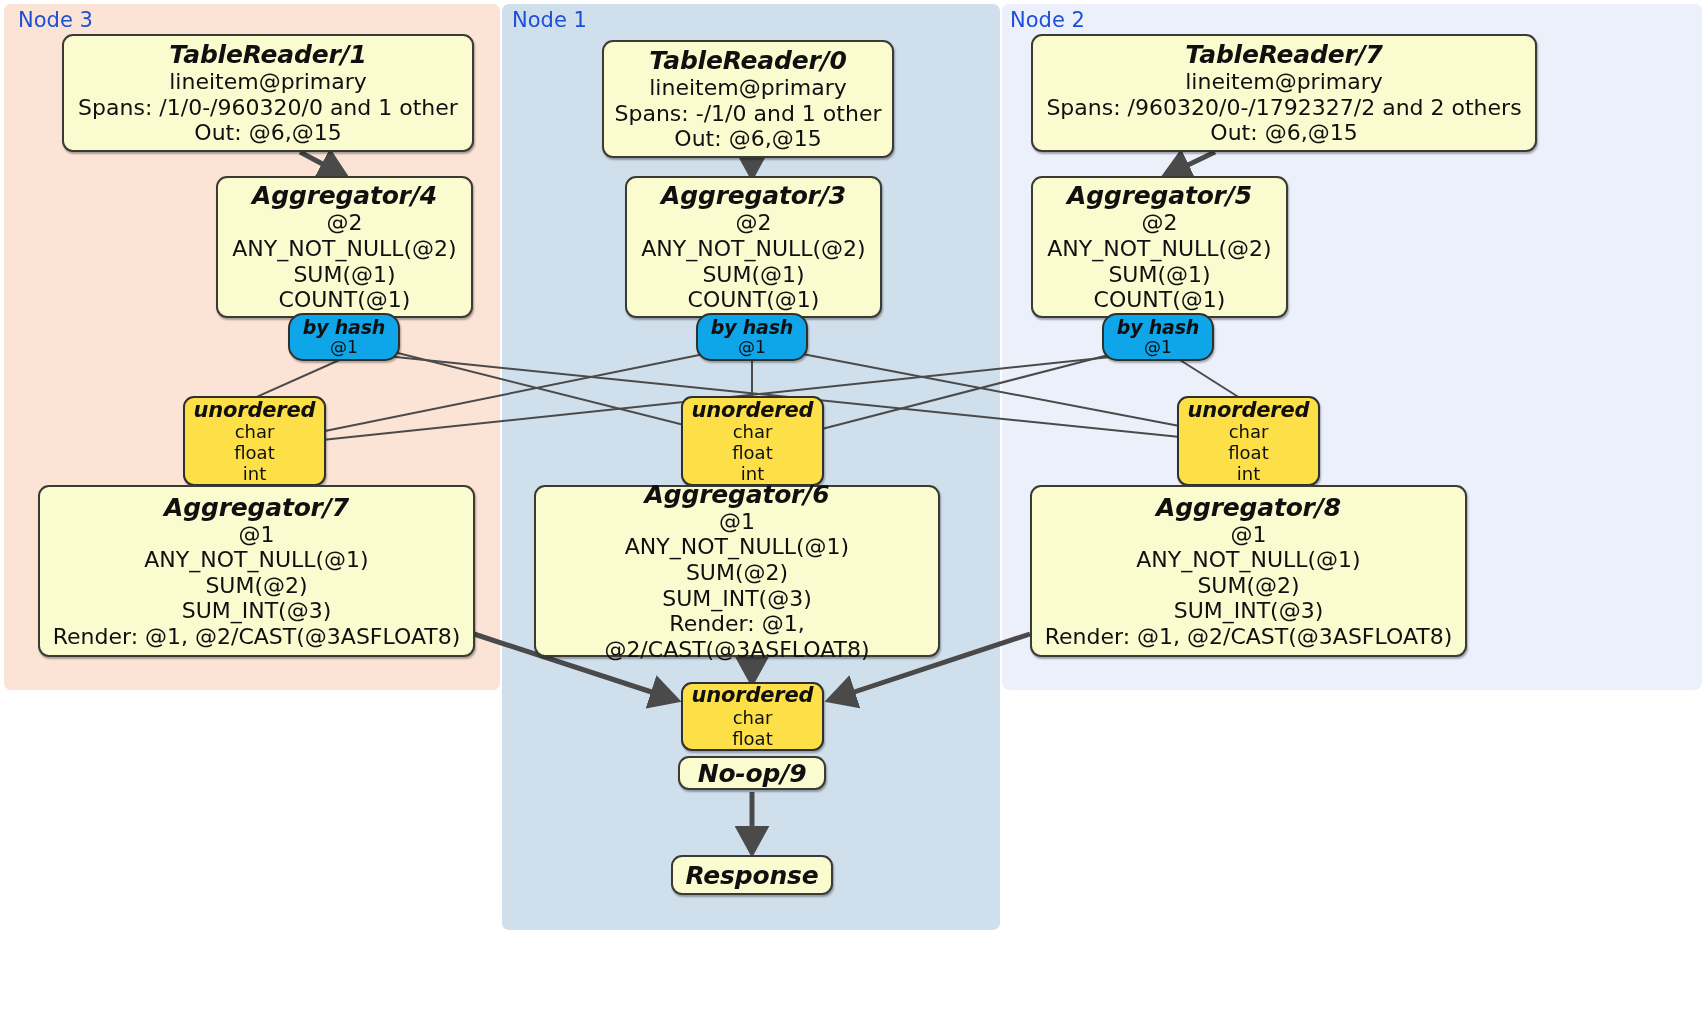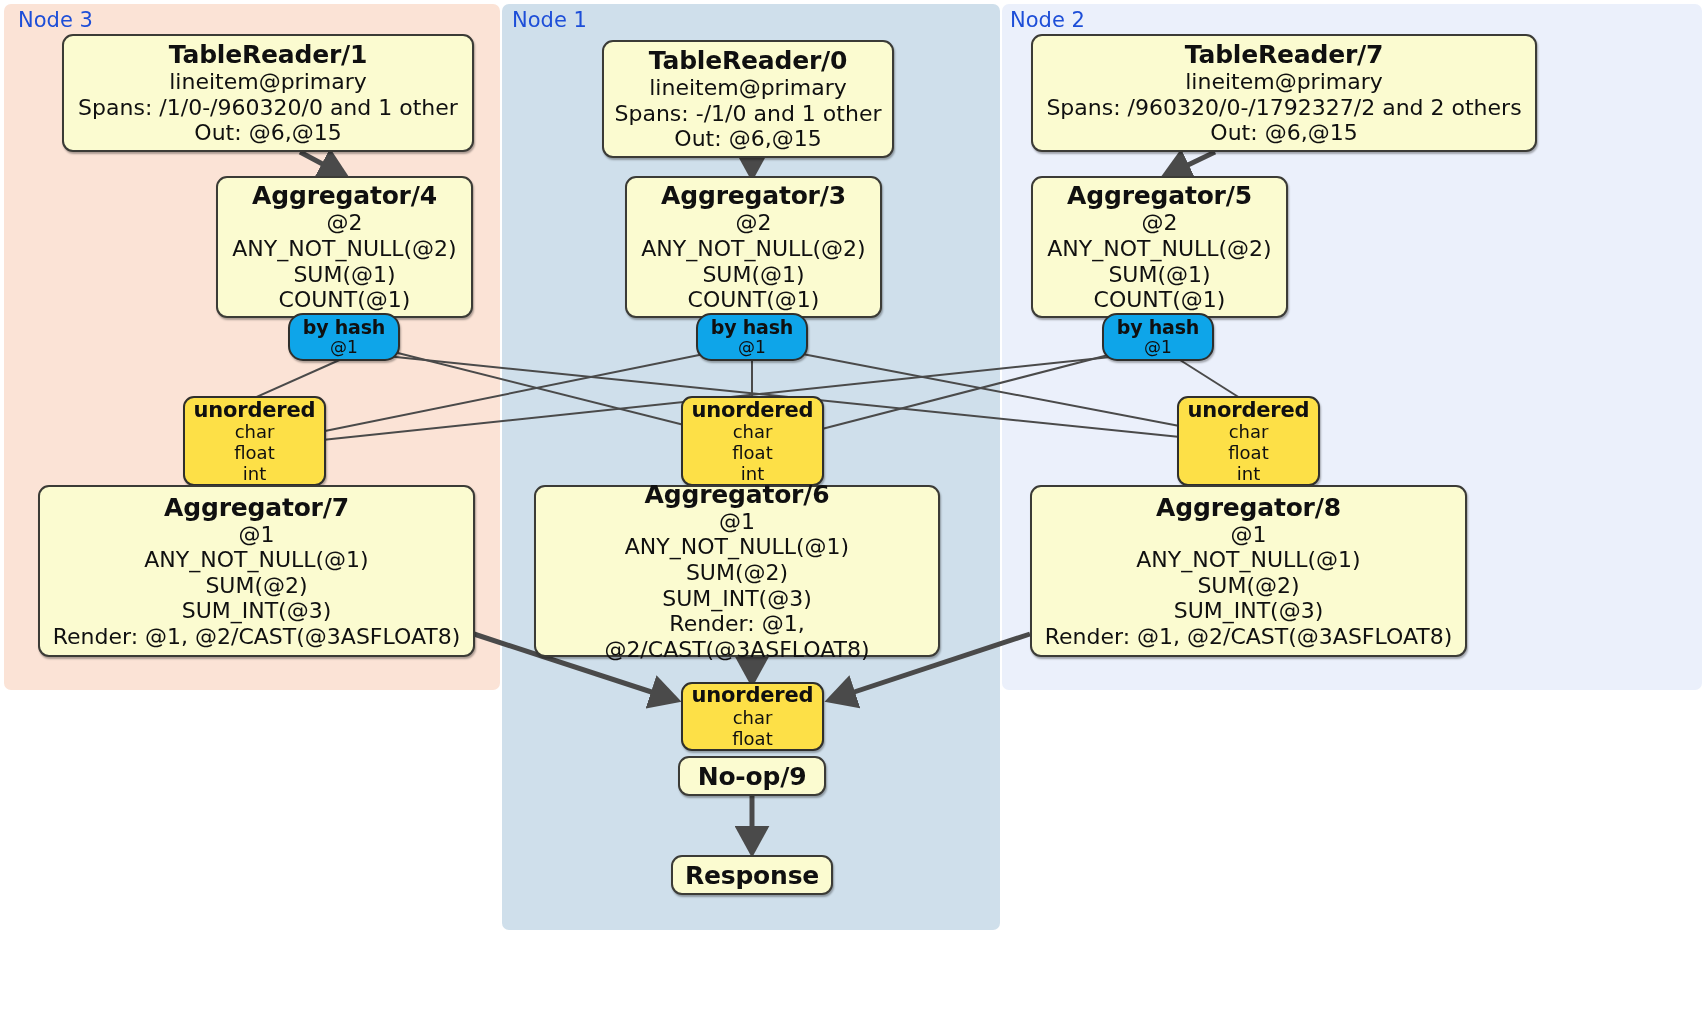--- a/index.html
+++ b/index.html
@@ -64,20 +64,21 @@
   .router {
     background: #0ea5e9;
     border-color: #2f2f2c;
     border-radius: 15px;
     box-shadow: 1px 2px 2px rgba(0,0,0,0.3);
   }
   .box .ttl {
     font-weight: bold;
     font-size: 25px;
     letter-spacing: -0.2px;
+    font-style: italic;
   }
   .box .ln {
     font-size: 22px;
   }
   .sync .ttl { font-size: 21px; }
   .sync .ln  { font-size: 18px; }
   .router .ttl { font-size: 19px; }
   .router .ln  { font-size: 17px; }
   .small-proc .ttl { font-size: 25px; }
 </style>
@@ -231,21 +232,21 @@
     <div class="ln">SUM_INT(@3)</div>
     <div class="ln">Render: @1, @2/CAST(@3ASFLOAT8)</div>
   </div>
 
   <div class="box sync" style="left:681px; top:682px; width:143px; height:69px;">
     <div class="ttl">unordered</div>
     <div class="ln">char</div>
     <div class="ln">float</div>
   </div>
 
-  <div class="box proc small-proc" style="left:678px; top:756px; width:148px; height:40px;">
+  <div class="box proc small-proc" style="left:678px; top:756px; width:148px; height:34px;">
     <div class="ttl">No-op/9</div>
   </div>
 
   <div class="box proc small-proc" style="left:671px; top:855px; width:162px; height:40px;">
     <div class="ttl">Response</div>
   </div>
 
 </div>
 
 </body></html>

